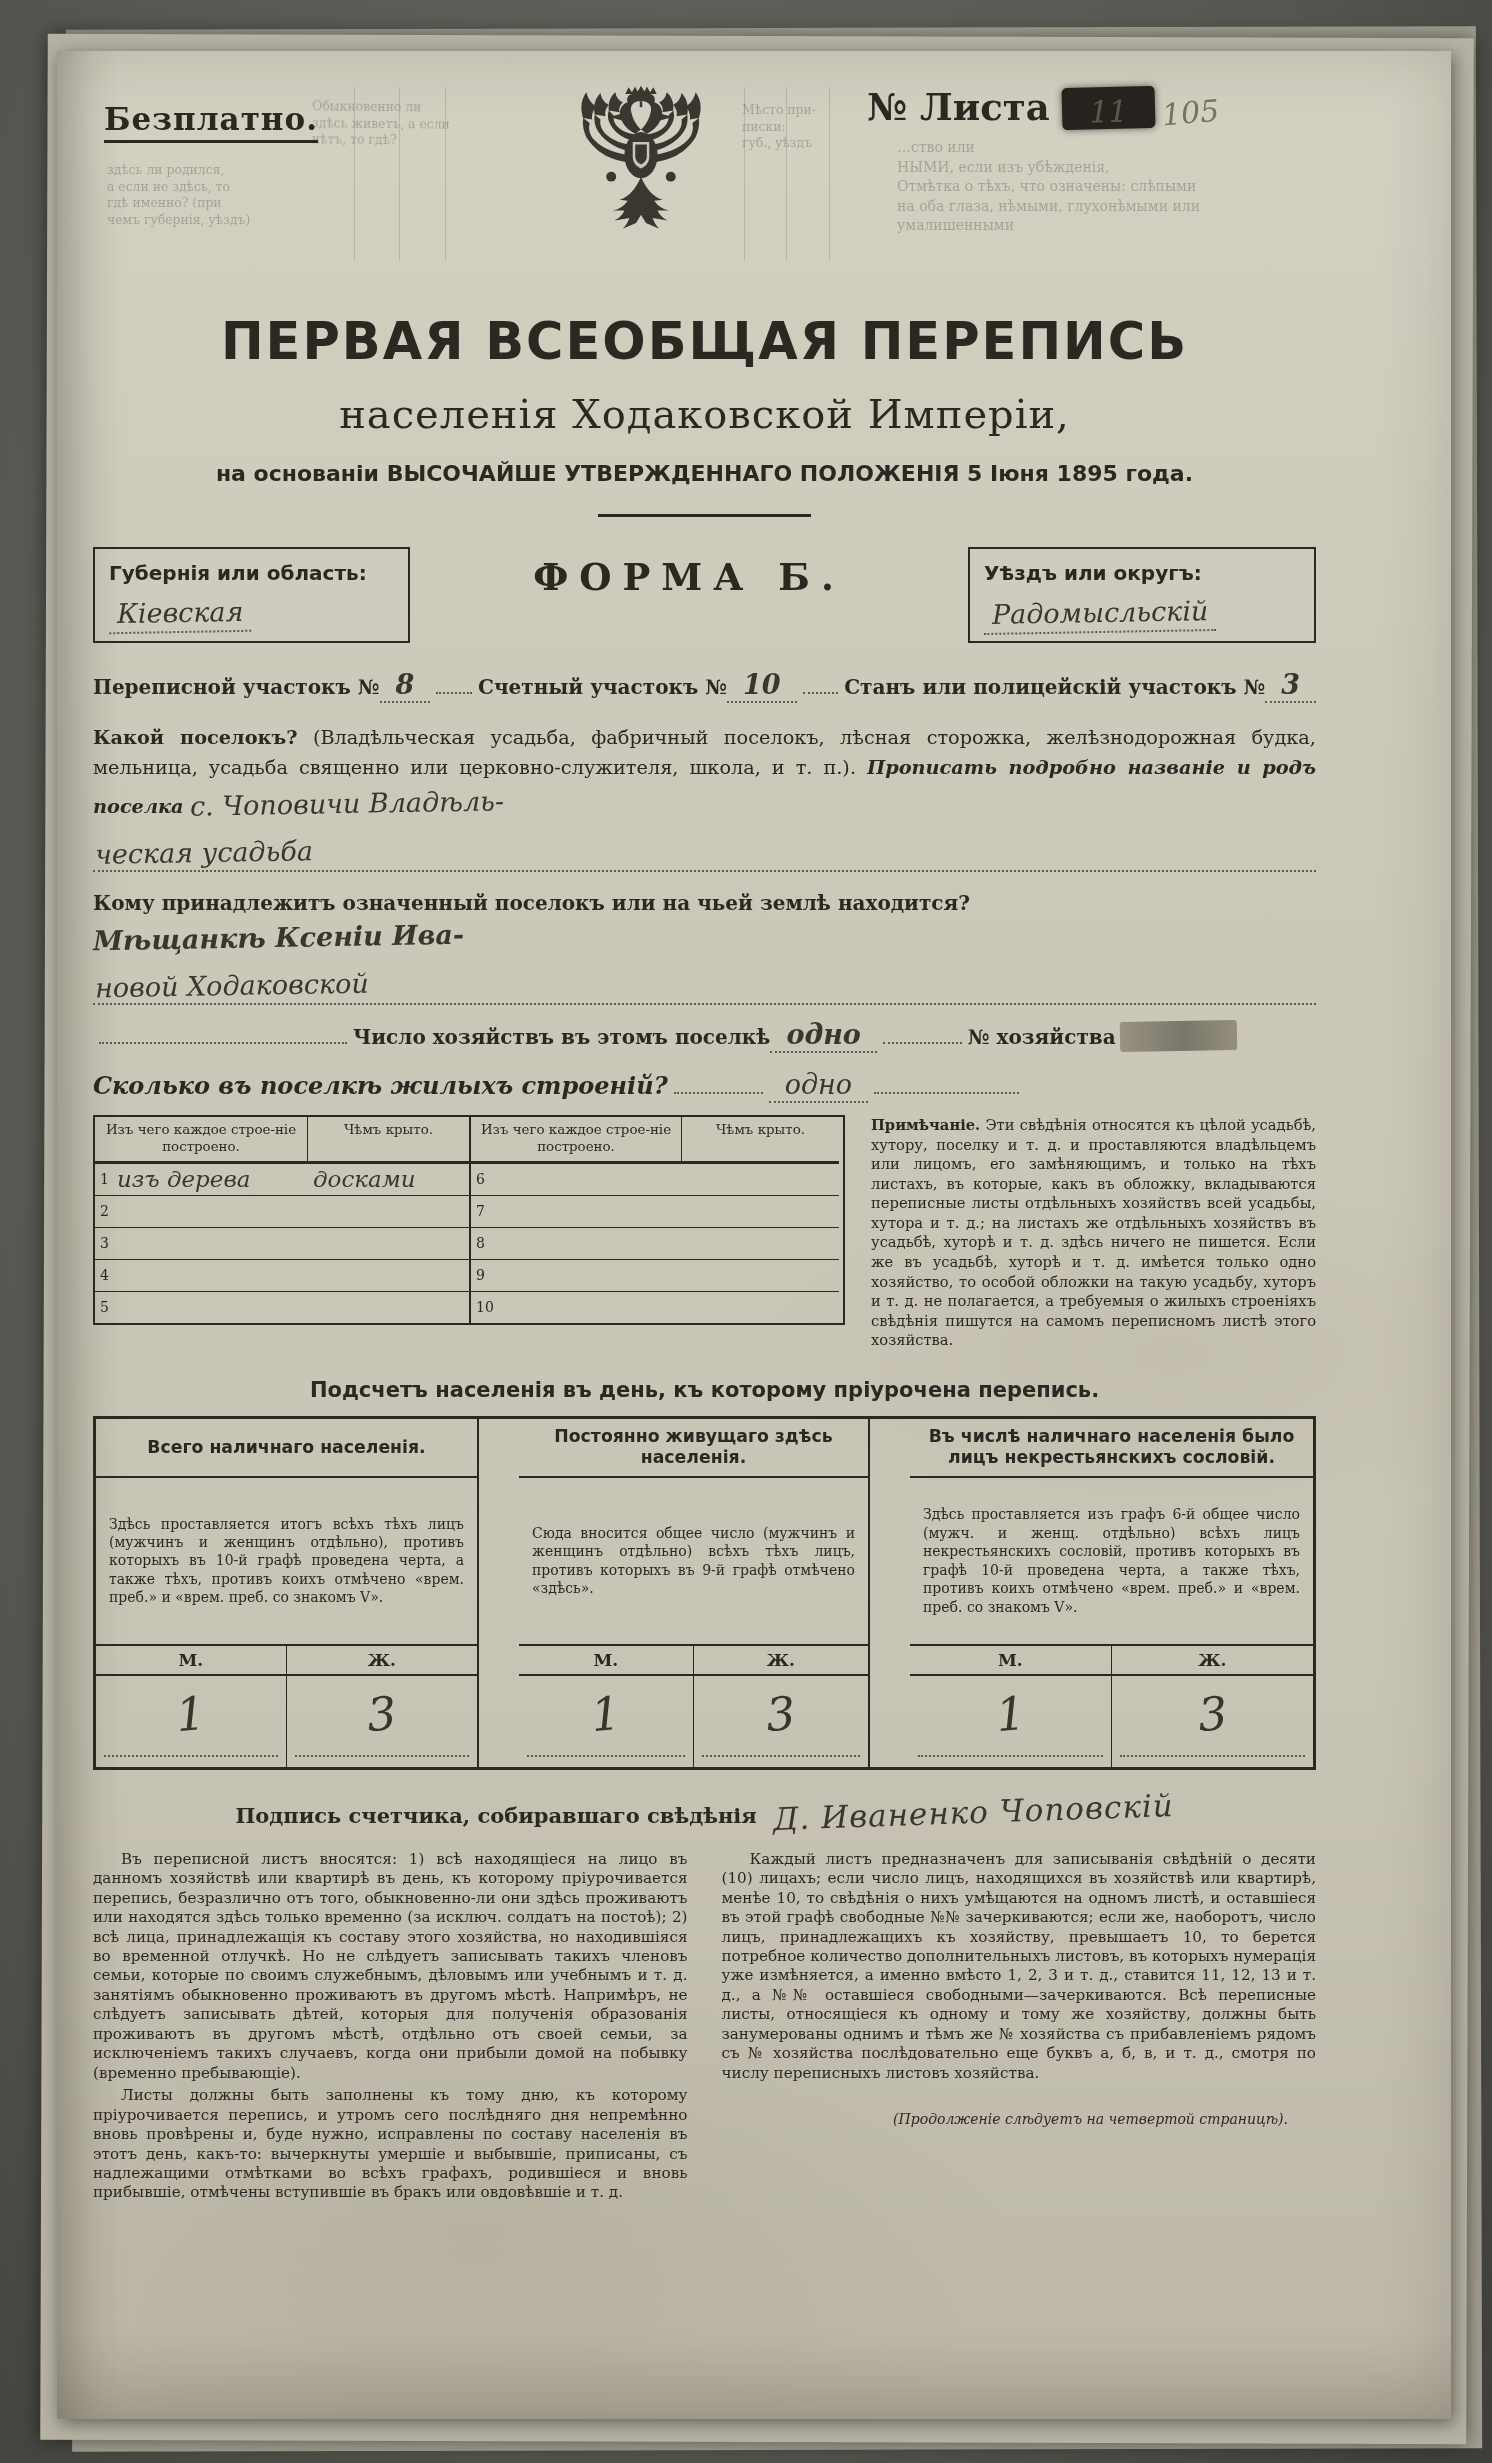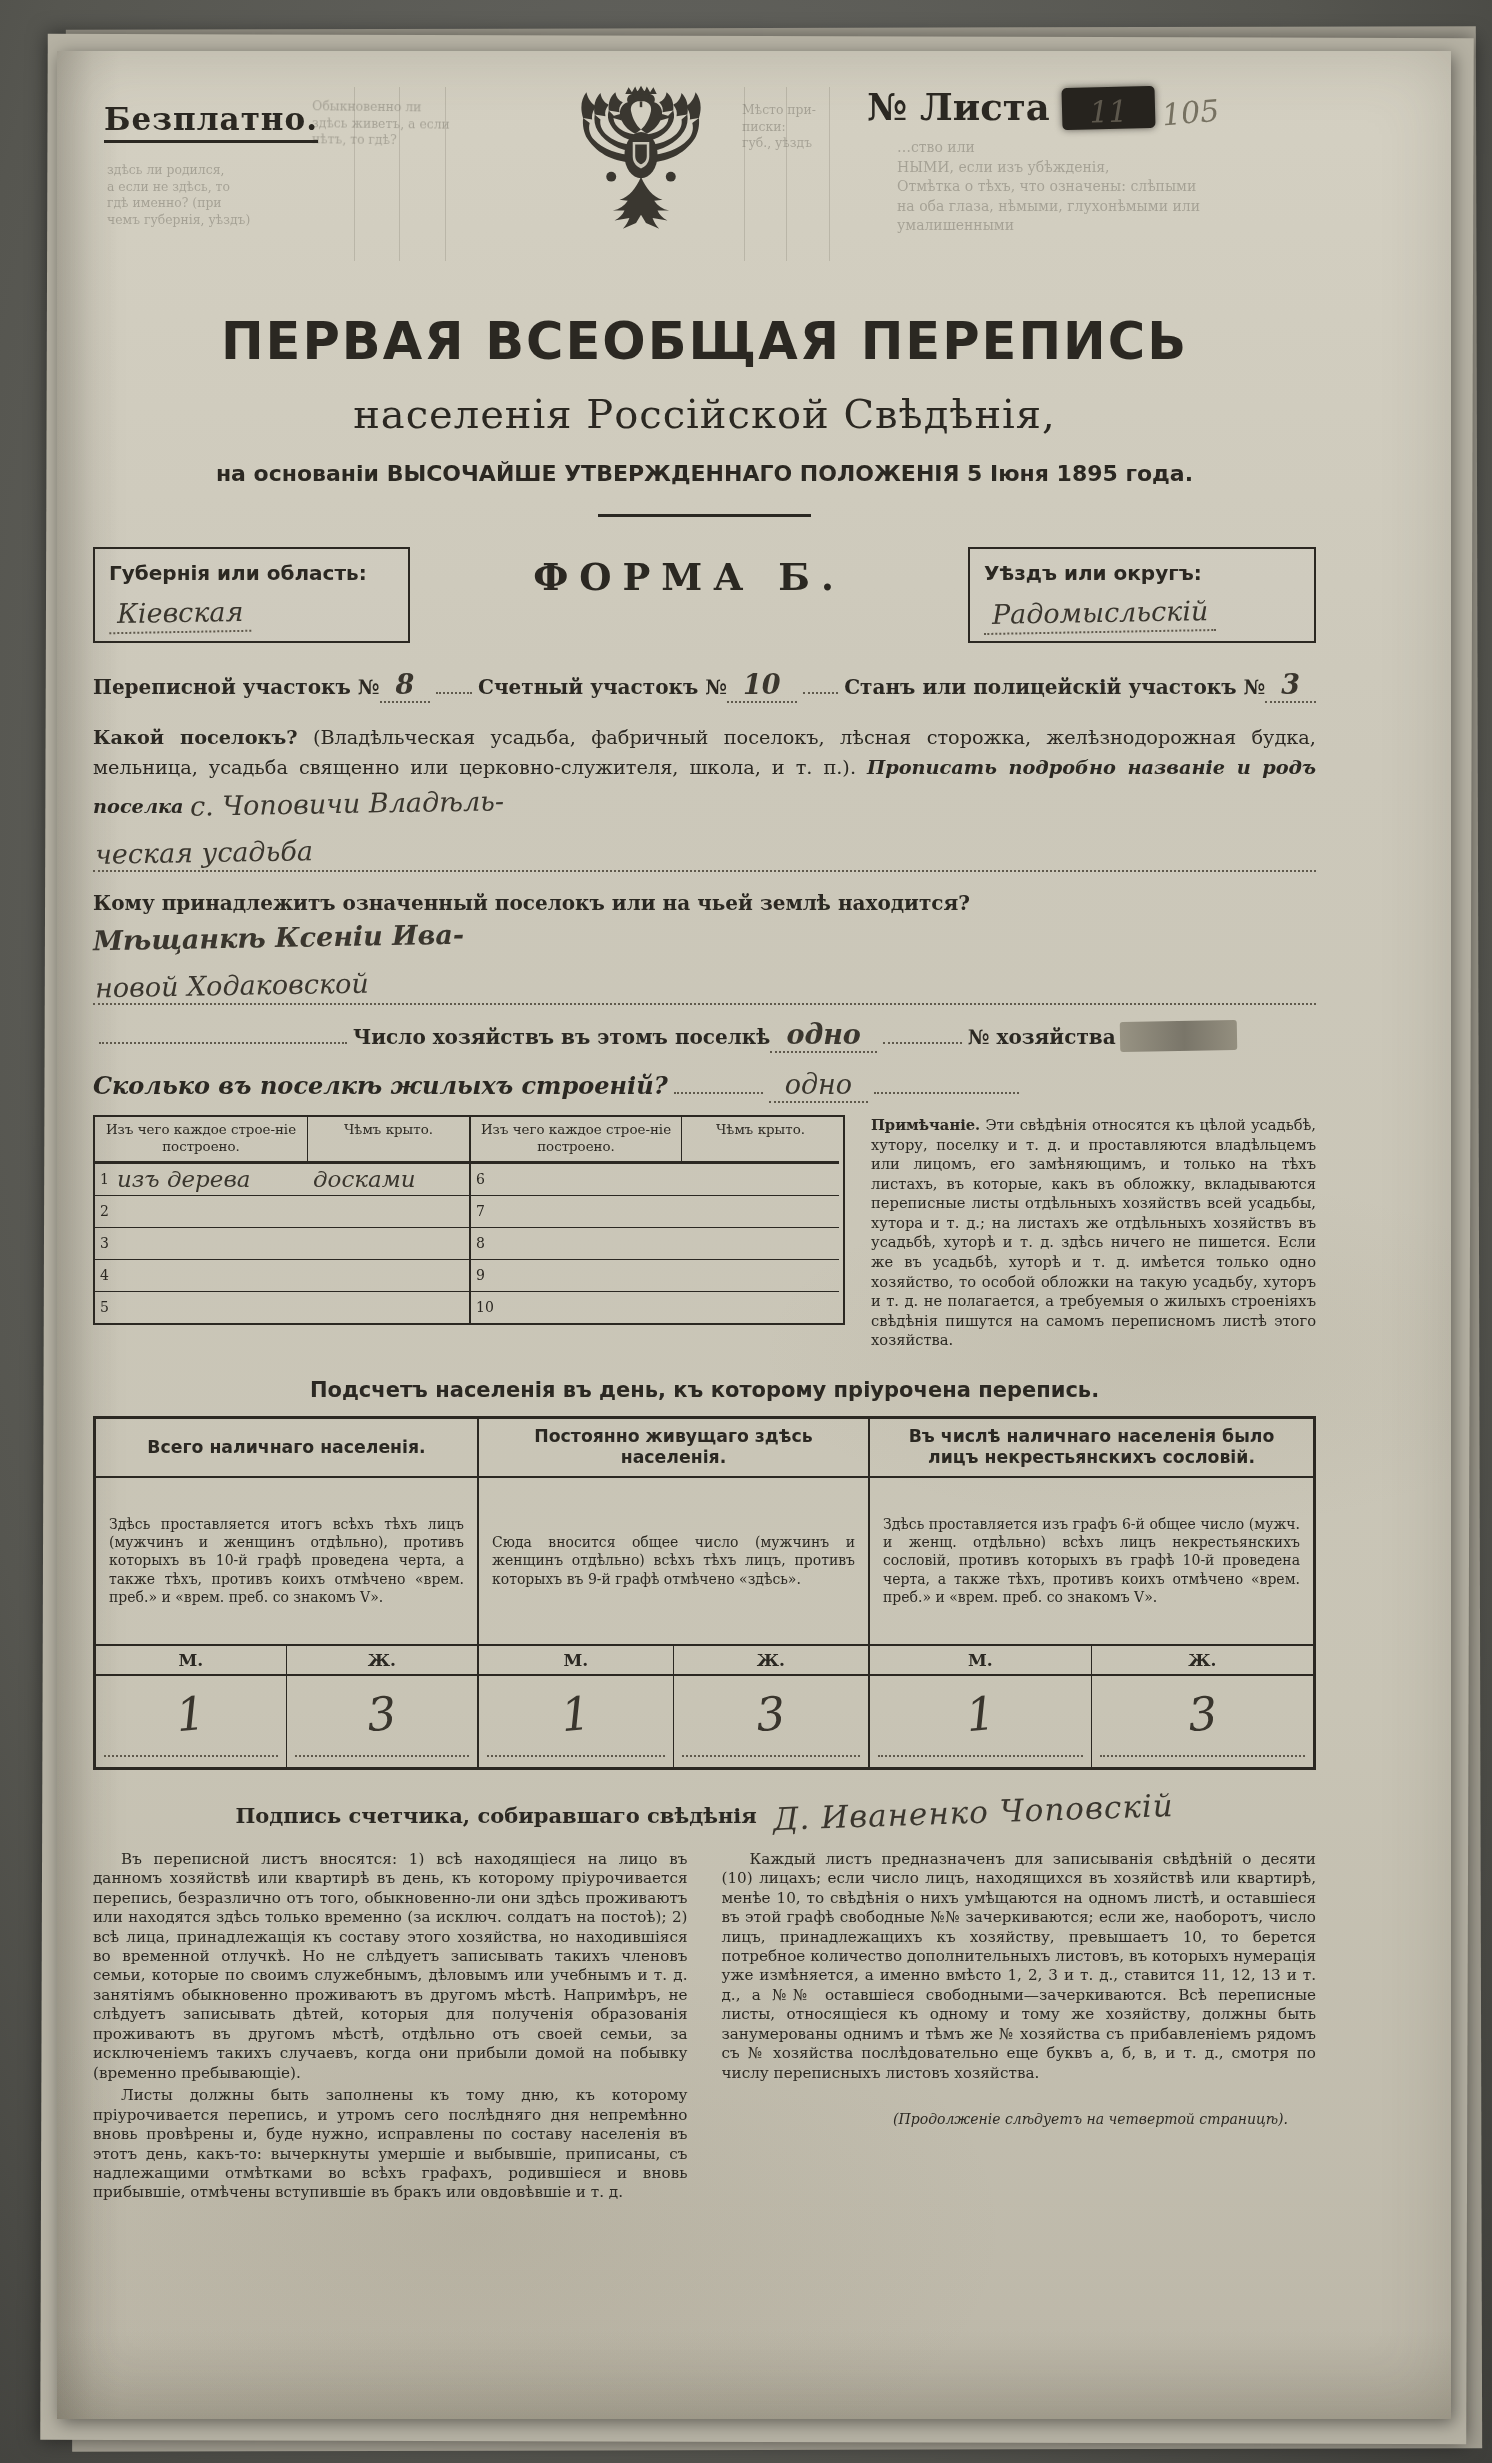--- a/index.html
+++ b/index.html
@@ -98,21 +98,21 @@
   .rowno { font-size:14px; }
   .bt-hand { font-size:23px; }
 
   .note-block { flex:1; font-size:14.7px; line-height:1.33; text-align:justify; }
   .note-title { font-weight:bold; }
 
   .count-title { margin-top:28px; text-align:center; font-family:"DejaVu Sans",sans-serif; font-weight:bold; font-size:21px; }
 
   .pop-table { margin-top:14px; border:3px solid #2b2822; display:flex; }
   .pg { width:381px; display:flex; flex-direction:column; }
-  .pg + .pg { border-left:2px solid #2b2822; }
+  .pg + .pg { border-left:2px solid #2b2822;padding-left:40px; }
   .pg:nth-child(2) { width:391px; }
   .pg:nth-child(3) { width:446px; flex:1; }
   .pg-title { min-height:59px; display:flex; align-items:center; justify-content:center; text-align:center;
     font-family:"DejaVu Sans",sans-serif; font-weight:bold; font-size:17.3px; border-bottom:2px solid #2b2822;
     padding:4px 12px; line-height:1.2; }
   .pg-desc { min-height:168px; font-size:14px; line-height:1.32; padding:8px 13px; text-align:justify;
     border-bottom:2px solid #2b2822; display:flex; align-items:center; }
   .pg-mf { display:grid; grid-template-columns:1fr 1fr; border-bottom:2px solid #2b2822; }
   .pg-mf div { text-align:center; font-weight:bold; font-size:17px; padding:4px 0; }
   .pg-mf div:first-child { border-right:1px solid #2b2822; }
@@ -207,21 +207,21 @@
       <div class="sheetno">
         <span>№ Листа</span>
         <span class="blot"><span class="hand">11</span></span>
       </div>
       <div class="corner">105</div>
     </div>
 
     <div class="content">
 
       <div class="h1">ПЕРВАЯ ВСЕОБЩАЯ ПЕРЕПИСЬ</div>
-      <div class="h2">населенія Россійской Свѣдѣнія,</div>
+      <div class="h2">населенія Ходаковской Имперіи,</div>
       <div class="h3">на основаніи ВЫСОЧАЙШЕ УТВЕРЖДЕННАГО ПОЛОЖЕНІЯ 5 Іюня 1895 года.</div>
       <div class="rule-line"></div>
 
       <div class="form-header">
         <div class="fh-box fh-left">
           <div class="fh-label">Губернія или область:</div>
           <div class="fh-value hand hv">Кіевская</div>
         </div>
         <div class="fh-center">
           <div class="fh-sub">ФОРМА Б.</div>

